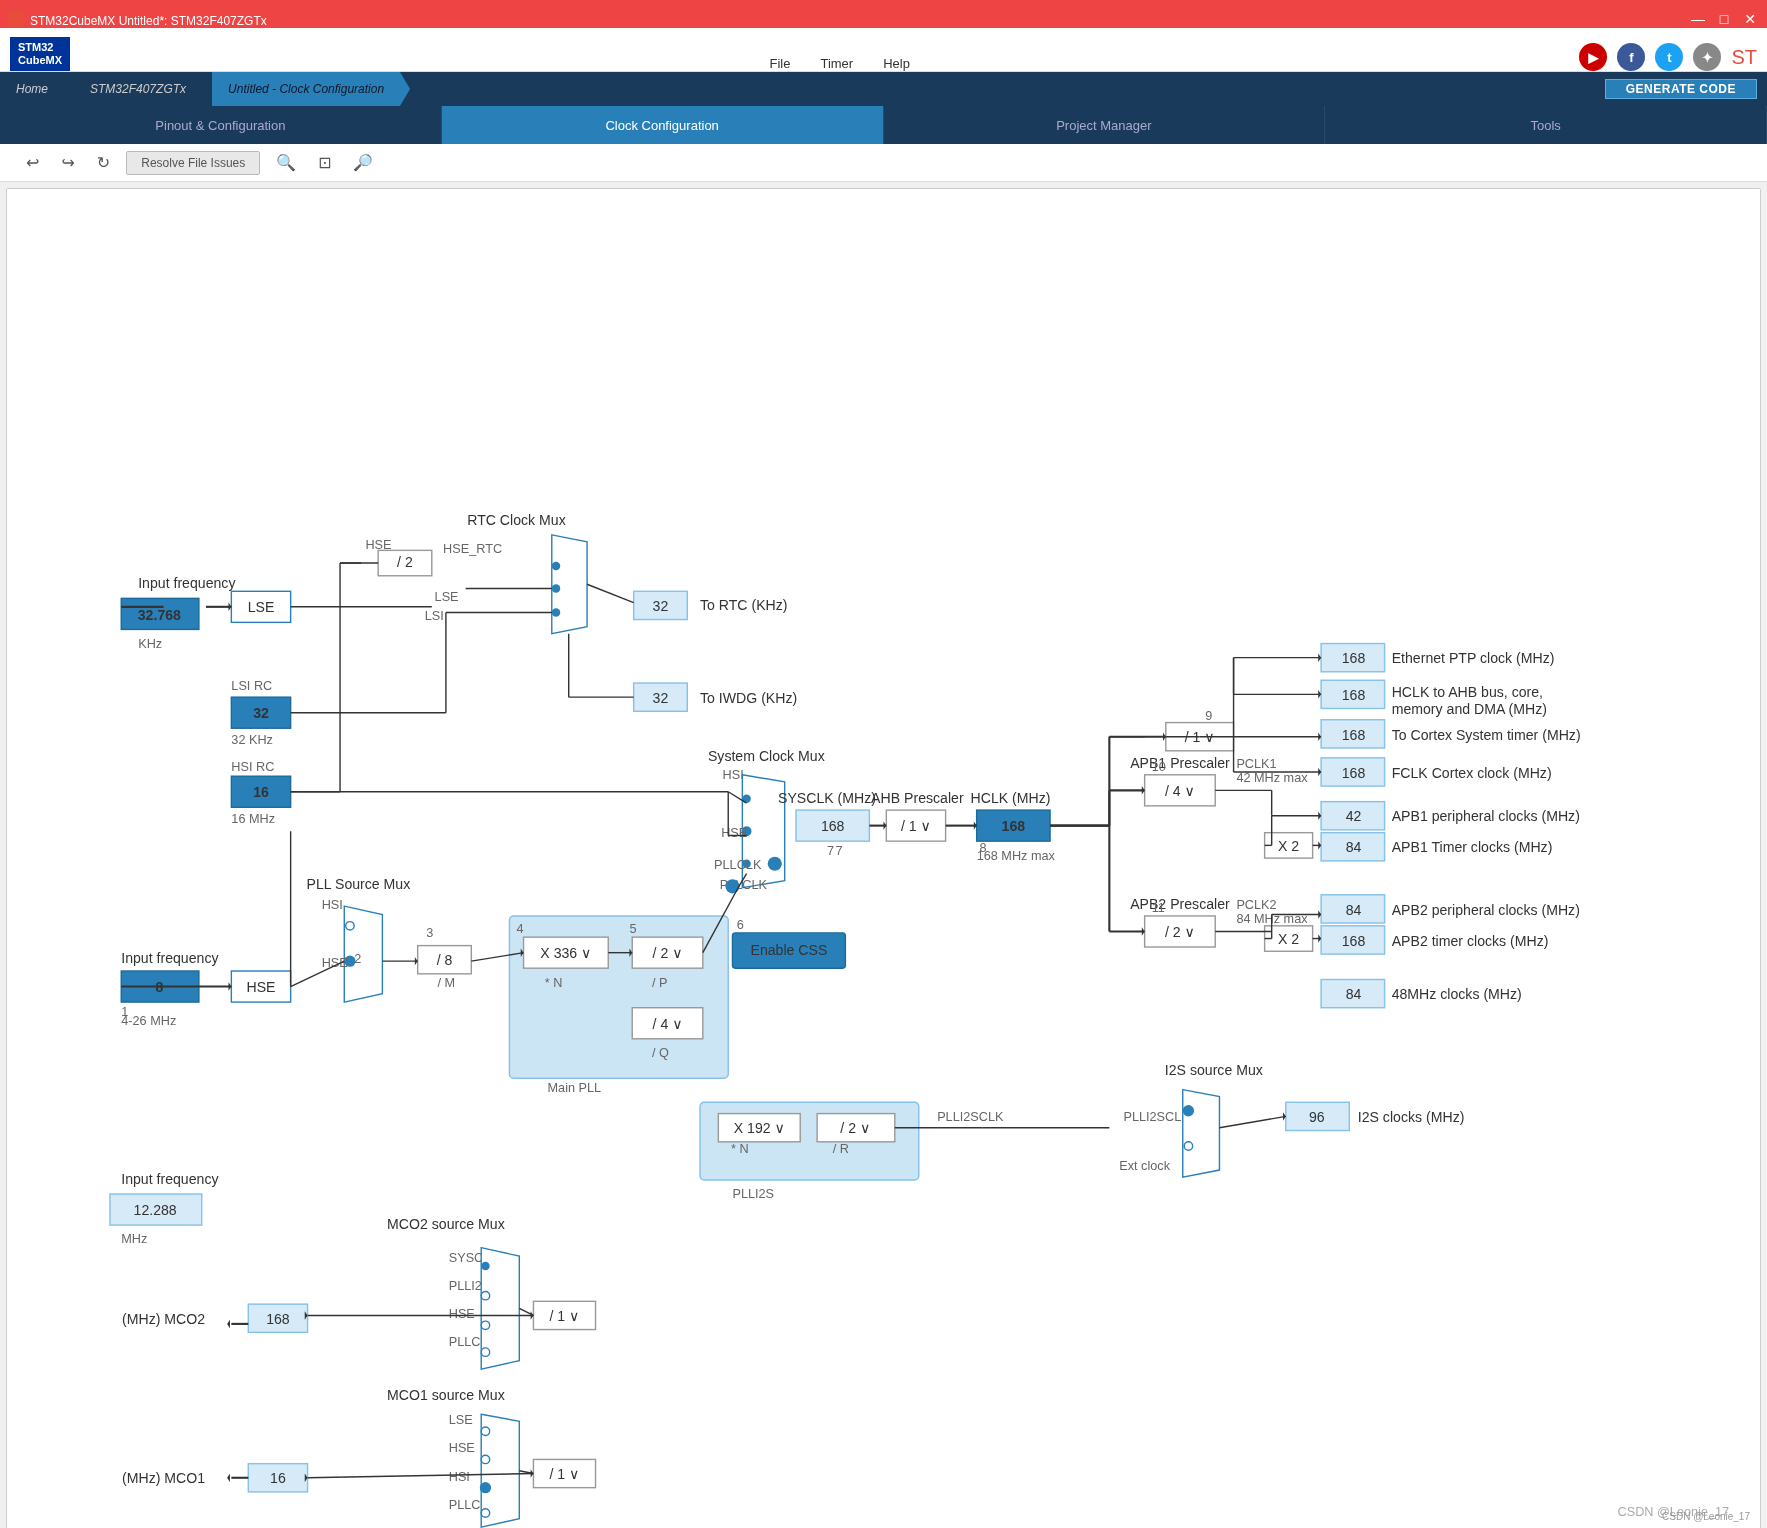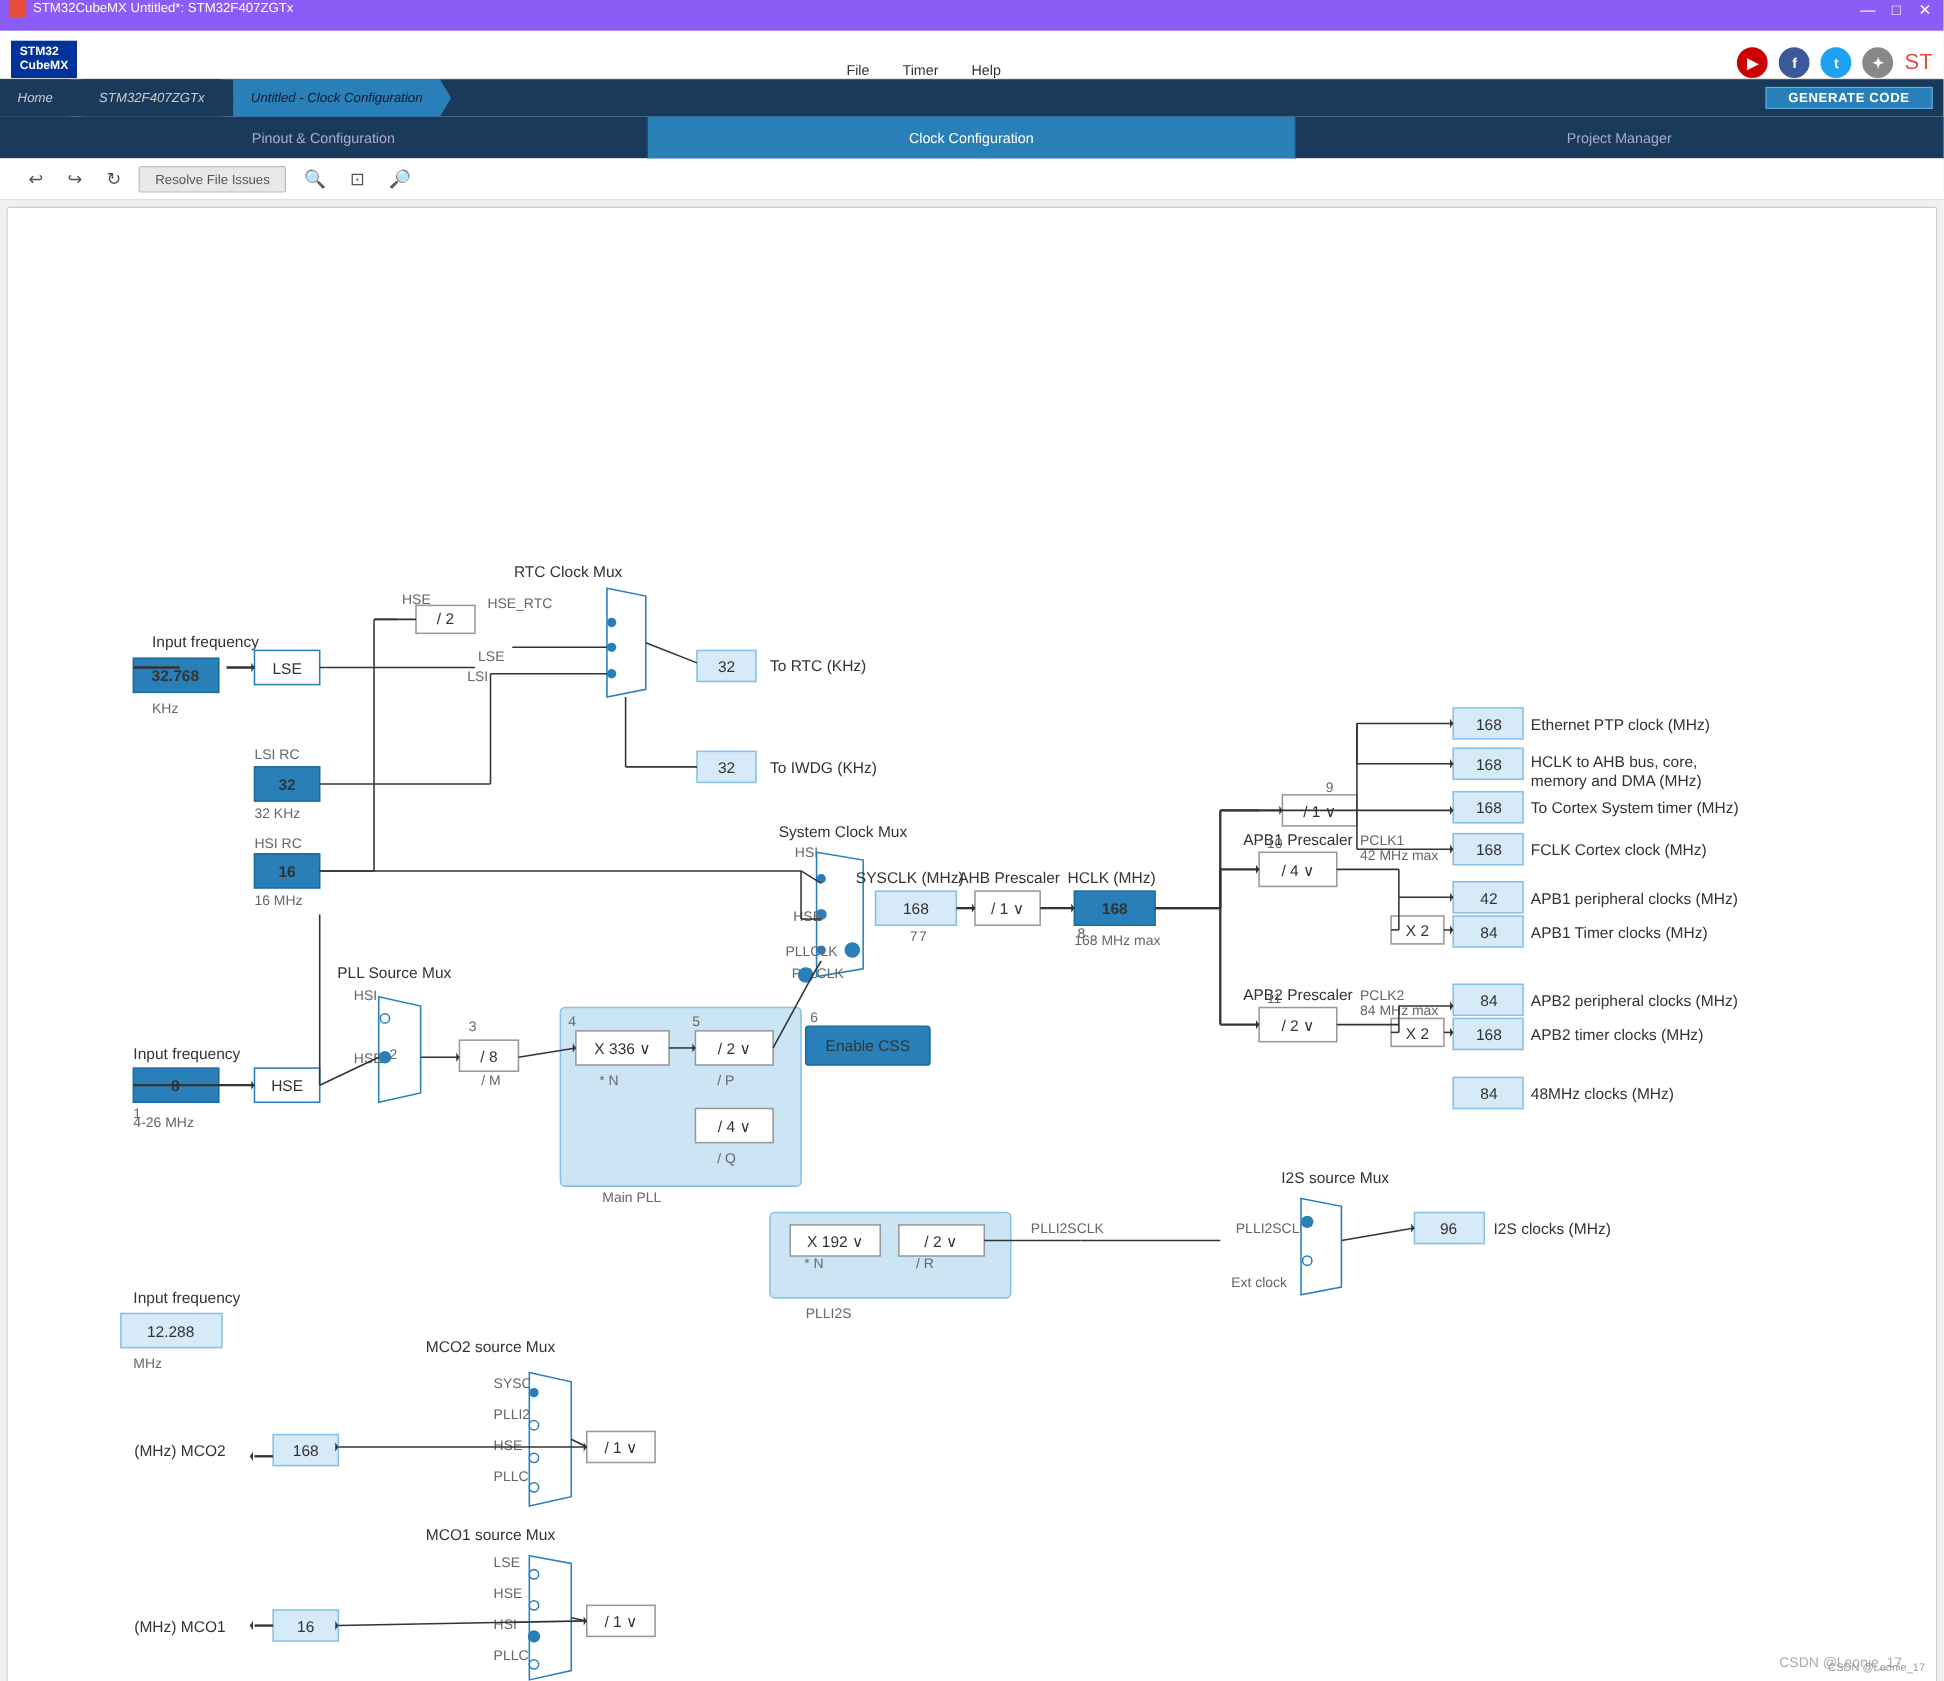--- a/index.html
+++ b/index.html
@@ -1,24 +1,24 @@
 <!DOCTYPE html>
 <html><head>
   <meta charset="utf-8">
   <style>
     * { box-sizing: border-box; margin: 0; padding: 0; }
     body { font-family: 'Segoe UI', Arial, sans-serif; background: #f0f0f0; font-size: 12px; overflow: hidden; }
 
     
     .title-bar {
-      background: #8b5cf6;
+      background: #ef4444;
       color: white;
       height: 28px;
       display: flex;
-      align-items: flex-start;
+      align-items: flex-end;
       padding: 0 8px;
       font-size: 12px;
     }
     .title-bar .icon { width: 16px; height: 16px; background: #e74c3c; margin-right: 6px; border-radius: 2px; }
     .title-bar-controls { margin-left: auto; display: flex; gap: 8px; }
     .title-bar-btn { width: 18px; height: 18px; border: none; background: transparent; color: white; cursor: pointer; font-size: 14px; display: flex; align-items: center; justify-content: center; }
 
     
     .menu-bar {
       background: white;
@@ -223,20 +223,23 @@
 <div class="tab-bar">
   <div class="tab">
     <span>Pinout &amp; Configuration</span>
   </div>
   <div class="tab active">
     <span>Clock Configuration</span>
   </div>
   <div class="tab">
     <span>Project Manager</span>
   </div>
+  <div class="tab">
+    <span>Tools</span>
+  </div>
 </div>
 
 <div class="toolbar">
   <button class="toolbar-btn">↩</button>
   <button class="toolbar-btn">↪</button>
   <button class="toolbar-btn">↻</button>
   <button class="resolve-btn">Resolve File Issues</button>
   <button class="toolbar-btn">🔍</button>
   <button class="toolbar-btn">⊡</button>
   <button class="toolbar-btn">🔎</button>

